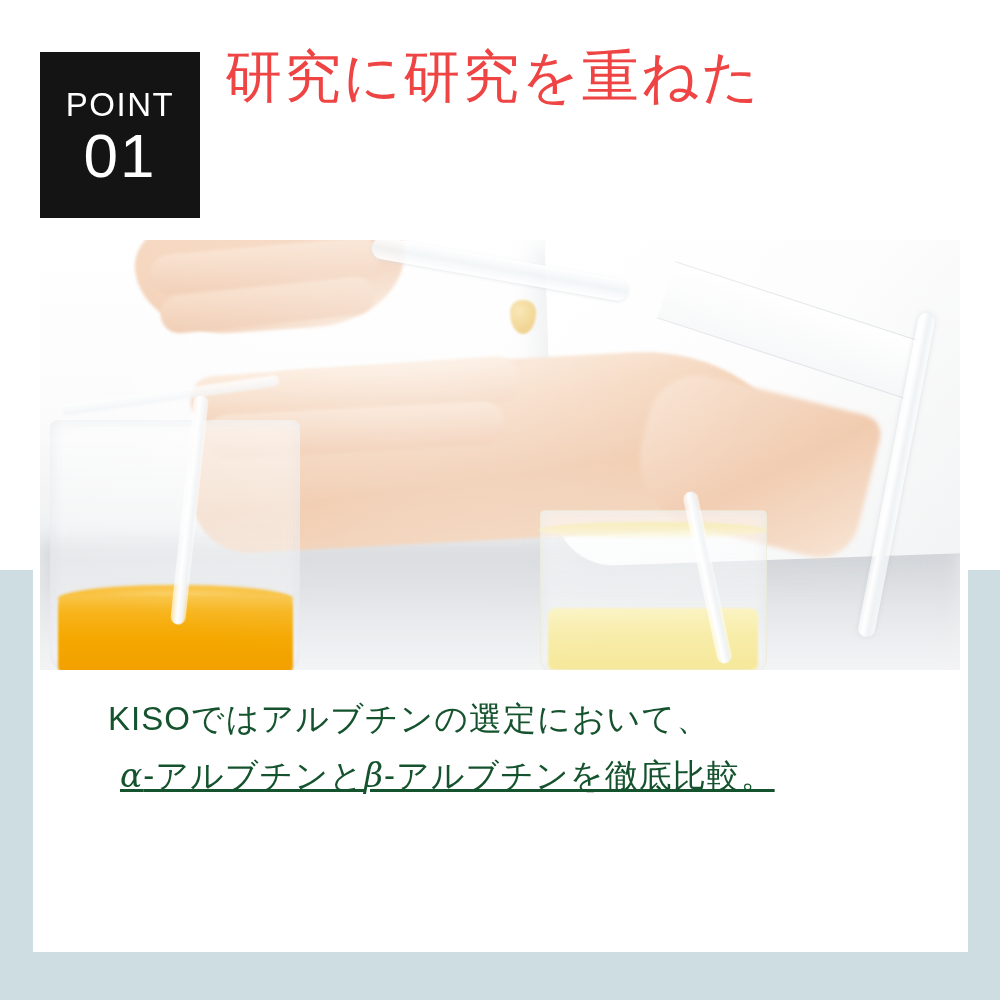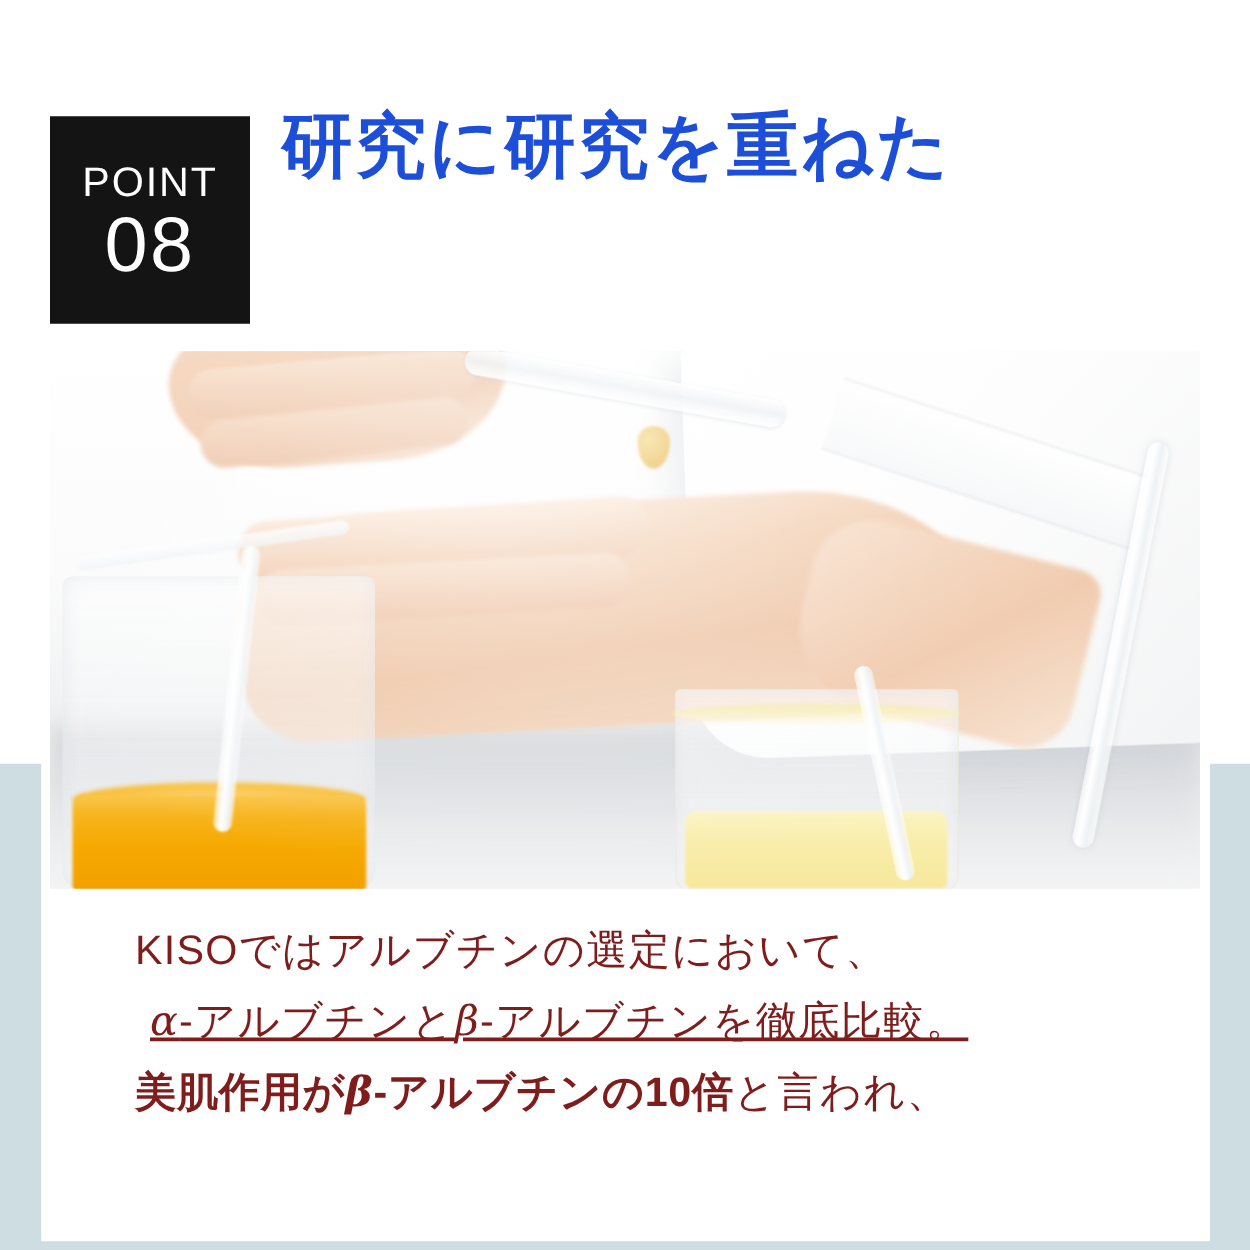--- a/index.html
+++ b/index.html
@@ -15,21 +15,20 @@
     position: relative;
   }
 
   
   #page {
     position: absolute;
     inset: 0;
     width: 1000px;
     height: 704px;
     background: #ffffff;
-    margin-top: 41px;
   }
 
   
   .backdrop-band {
     position: absolute;
     left: 0;
     top: 570px;
     width: 1000px;
     height: 430px;
     background: #cedde2;
@@ -84,22 +83,22 @@
     margin-top: 2px;
   }
 
   .heading-block {
     position: absolute;
     left: 192px;
     top: 40px;
     width: 730px;
   }
   .heading-line {
-    color: #1d4ed8;
-    font-weight: 700;
+    color: #ef4444;
+    font-weight: 400;
     white-space: nowrap;
   }
   .heading-line-1 {
     font-size: 57px;
     line-height: 1.28;
     letter-spacing: 2px;
   }
   .heading-line-2 {
     font-size: 68px;
     line-height: 1.25;
@@ -294,21 +293,21 @@
   }
 
   
   .body-copy {
     position: absolute;
     left: 75px;
     top: 690px;
     width: 860px;
   }
   .copy-line {
-    color: #7f1d1d;
+    color: #14532d;
     font-size: 33px;
     line-height: 57px;
     letter-spacing: 1px;
     white-space: nowrap;
     font-weight: 400;
   }
   .copy-line.indent {
     padding-left: 12px;
     text-decoration: underline;
   }
@@ -327,21 +326,21 @@
 <div id="page">
 
   <div class="backdrop-band"></div>
 
   <div class="content-card">
 
     <div class="header">
 
       <div class="point-badge">
         <div class="badge-word">POINT</div>
-        <div class="badge-num">08</div>
+        <div class="badge-num">01</div>
       </div>
 
       <div class="heading-block">
         <div class="heading-line heading-line-1">研究に研究を重ねた</div>
       </div>
 
     </div>
 
     <div class="hero-photo">
       <div class="ph-layer ph-bg"></div>
@@ -369,19 +368,18 @@
       <div class="ph-layer ph-rod-r"></div>
       <div class="ph-layer ph-wash"></div>
     </div>
 
     <div class="body-copy">
 
       <div class="copy-line">KISOではアルブチンの選定において、</div>
 
       <div class="copy-line indent"><span class="gk">α</span><span>-アルブチンと</span><span class="gk">β</span><span>-アルブチンを徹底比較。</span></div>
 
-      <div class="copy-line"><b>美肌作用が</b><b class="gk">β</b><b>-アルブチンの10倍</b><span>と言われ、</span></div>
 
 
     </div>
 
   </div>
 </div>
 
 </body></html>

